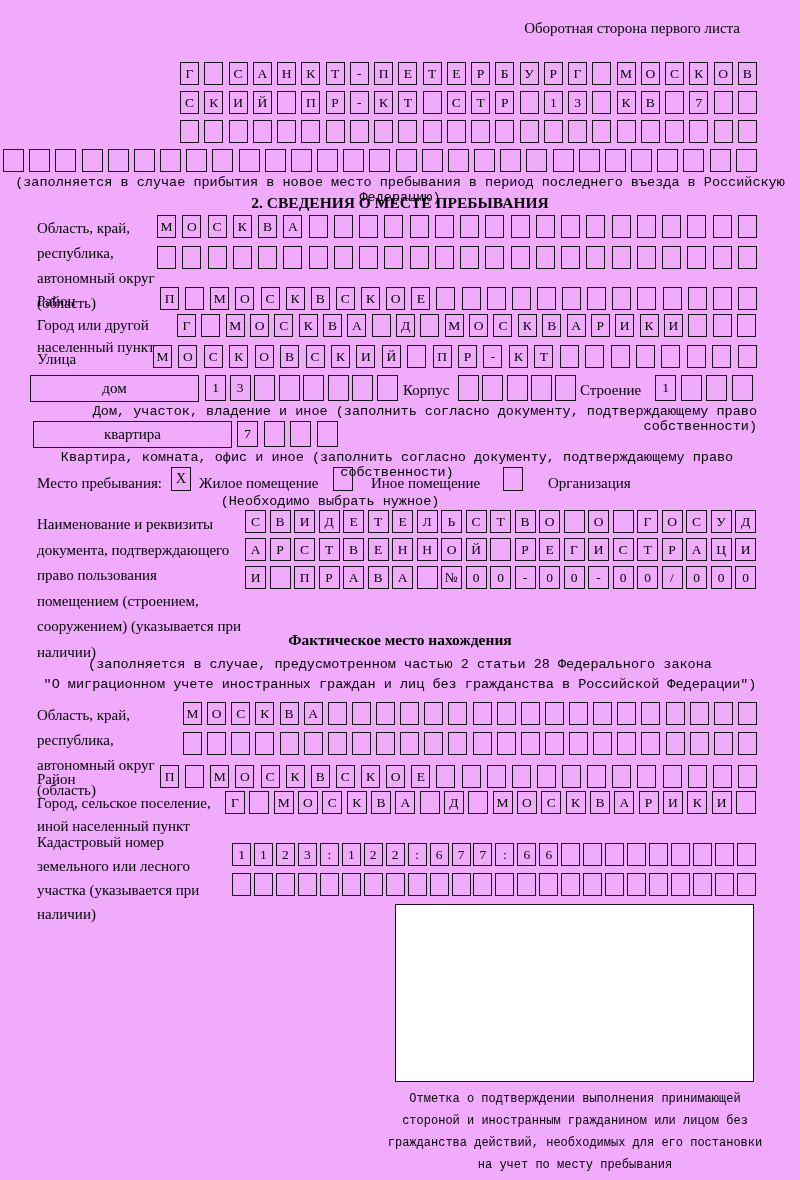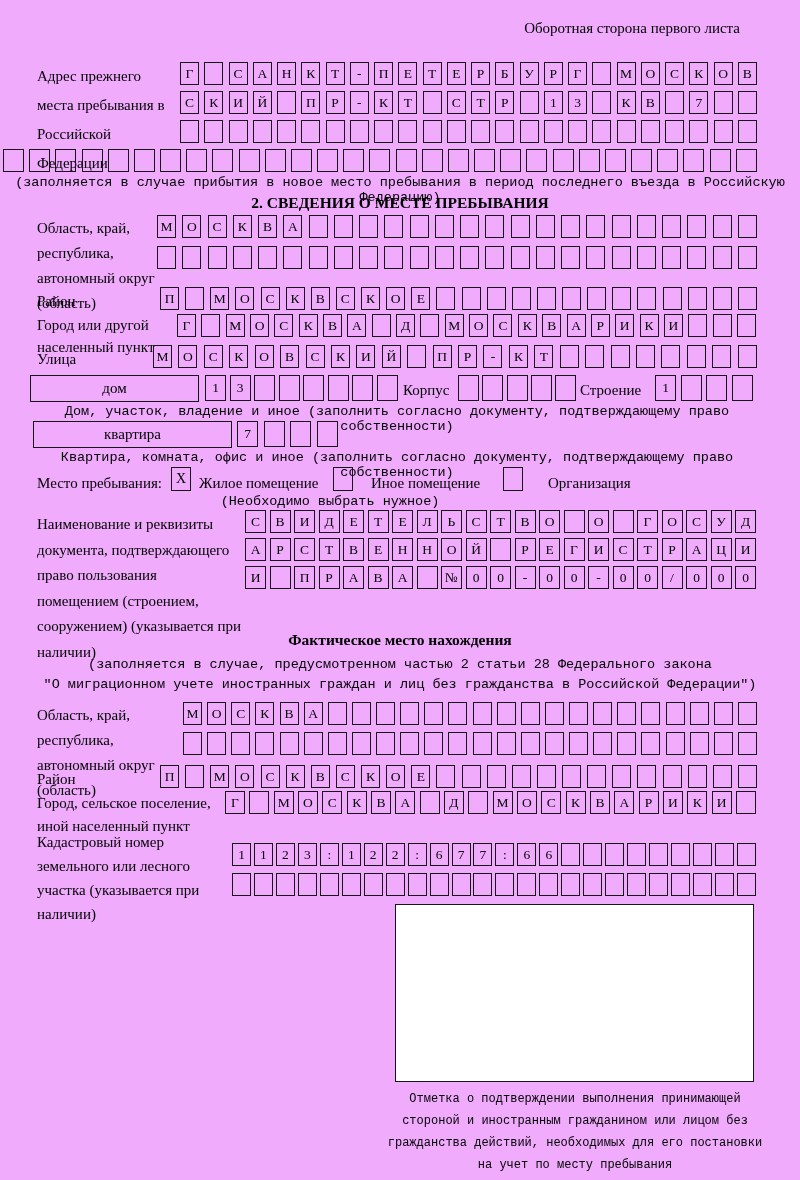--- a/index.html
+++ b/index.html
@@ -21,21 +21,20 @@
         align-items:center;justify-content:center;font-size:14px;}
   .bigbox{position:absolute;border:1.6px solid #161616;background:#fff;}
 </style>
 </head>
 <body>
 
 <div class="page">
 
   <div class="abs" style="top:20px;left:0;width:740px;text-align:right;font-size:15px;">Оборотная сторона первого листа</div>
 
-  <div class="lbl" style="left:37px;top:62px;width:142px;line-height:29px;">Адрес прежнего места пребывания в Российской Федерации</div>
   <div class="cellrow" style="left:180px;top:62px;width:577px;">
       <div class="cell">Г</div>
       <div class="cell"></div>
       <div class="cell">С</div>
       <div class="cell">А</div>
       <div class="cell">Н</div>
       <div class="cell">К</div>
       <div class="cell">Т</div>
       <div class="cell">-</div>
       <div class="cell">П</div>
@@ -299,21 +298,21 @@
       <div class="cell"></div>
       <div class="cell"></div>
     </div>
   <div class="lbl" style="left:580px;top:378px;width:70px;">Строение</div>
   <div class="cellrow tall" style="left:655px;top:375px;width:98px;">
       <div class="cell">1</div>
       <div class="cell"></div>
       <div class="cell"></div>
       <div class="cell"></div>
     </div>
-  <div class="cap" style="left:37px;top:404px;width:720px;text-align:center;">Дом, участок, владение и иное (заполнить согласно документу, подтверждающему право собственности)</div>
+  <div class="cap" style="left:37px;top:404px;width:720px;text-align:right;">Дом, участок, владение и иное (заполнить согласно документу, подтверждающему право собственности)</div>
 
   <div class="rect" style="left:33px;top:421px;width:197px;height:25px;">квартира</div>
   <div class="cellrow tall" style="left:237px;top:421px;width:101px;">
       <div class="cell">7</div>
       <div class="cell"></div>
       <div class="cell"></div>
       <div class="cell"></div>
     </div>
   <div class="cap" style="left:37px;top:450px;width:720px;text-align:center;">Квартира, комната, офис и иное (заполнить согласно документу, подтверждающему право собственности)</div>
 

